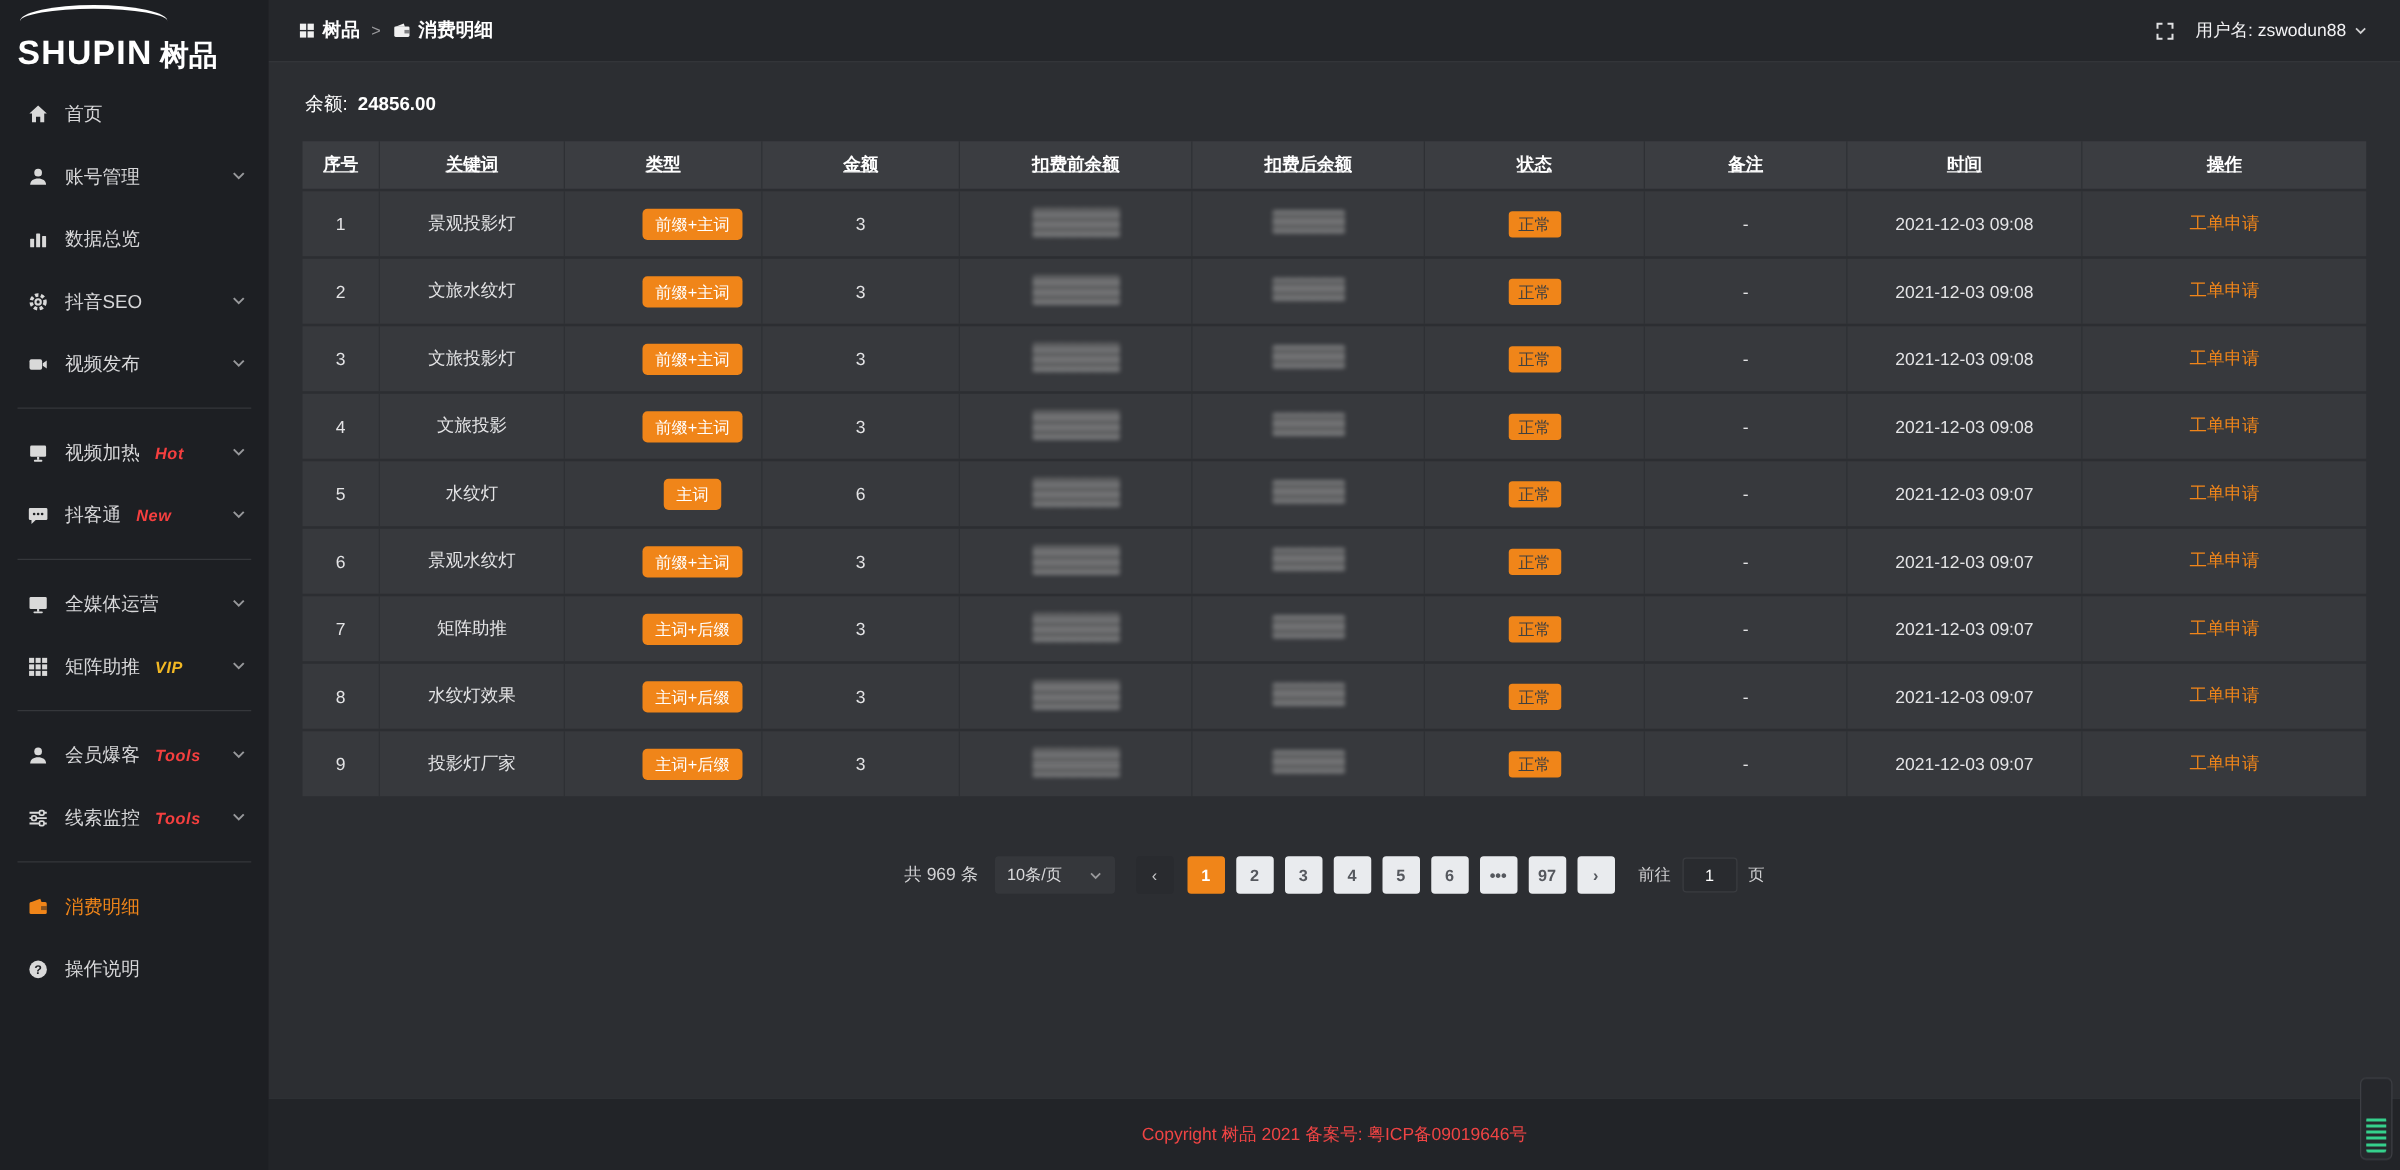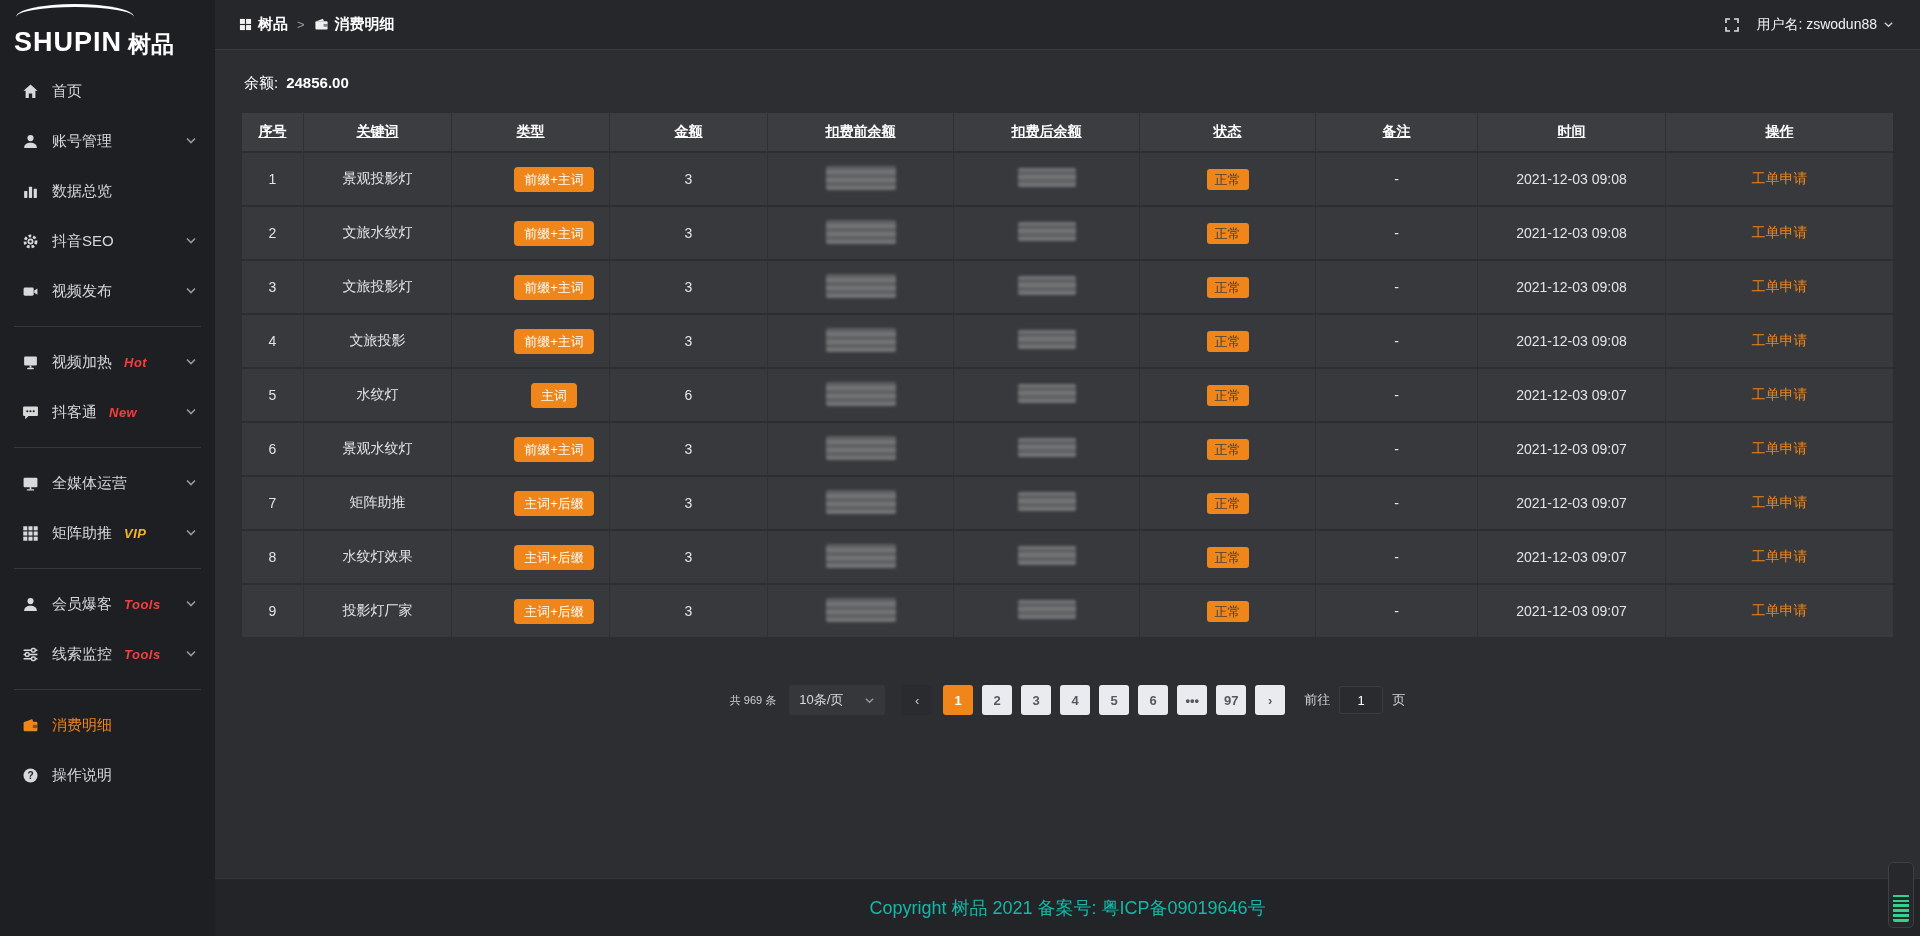--- a/index.html
+++ b/index.html
@@ -58,31 +58,31 @@
   .type-badge{display:inline-block;background:var(--accent);color:#fff;font-size:13px;padding:6px 10px;border-radius:4px;line-height:1;margin-left:47px;}
   .status-badge{display:inline-block;background:var(--accent);color:#404040;font-size:13px;padding:4px 8px;border-radius:3px;line-height:1;}
   .redacted{display:inline-block;border-radius:2px;opacity:.55;filter:blur(1.6px);
     background-image:repeating-linear-gradient(0deg,#a8a8a8 0 4px,#7e7e7e 4px 8px),repeating-linear-gradient(90deg,rgba(255,255,255,.35) 0 5px,rgba(0,0,0,.25) 5px 10px);}
   .redacted.r1{width:70px;height:24px;}
   .redacted.r2{width:58px;height:19px;}
   .action-link{color:var(--accent);cursor:pointer;font-size:14px;text-decoration:none;}
 
   
   .pagination{margin-top:46px;display:flex;align-items:center;justify-content:center;gap:9px;font-size:13px;color:#d2d2d4;}
-  .pg-total{margin-right:4px;font-size:11px;}
+  .pg-total{margin-right:4px;font-size:14px;}
   .page-size{background:#35373b;height:30px;min-width:96px;border-radius:3px;display:flex;align-items:center;justify-content:space-between;padding:0 10px;gap:10px;color:#dadadc;cursor:pointer;margin-right:8px;}
   .pg-btn{height:30px;min-width:30px;border:none;border-radius:3px;font-size:13px;cursor:pointer;font-family:inherit;}
   .pg-btn.dark{background:#292b2f;color:#c6c6c8;margin-right:2px;}
   .pg-btn.light{background:#e9ebee;color:#55585e;font-weight:700;}
   .pg-btn.page.active{background:var(--accent);color:#fff;}
   .goto-label{margin-left:10px;}
   .goto-input{width:44px;height:28px;background:#292b2f;border:1px solid #3a3c40;border-radius:3px;color:#fff;text-align:center;font-size:13px;font-family:inherit;}
 
   
-  .footer{height:58px;background:var(--footer-bg);border-top:1px solid #323438;display:flex;align-items:center;justify-content:center;font-size:18px;color:#14b8a6;}
+  .footer{height:58px;background:var(--footer-bg);border-top:1px solid #323438;display:flex;align-items:center;justify-content:center;font-size:14px;color:#ef4444;}
 
   
   .floating-widget{position:fixed;right:6px;bottom:8px;width:26px;height:66px;background:#26282c;border:1px solid #3d3f44;border-radius:5px;cursor:pointer;}
   .floating-widget::after{content:"";position:absolute;left:4px;right:4px;bottom:5px;height:28px;
     background:repeating-linear-gradient(0deg,#35d08c 0 2.5px,transparent 2.5px 5px);border-radius:2px;}
 
   svg{display:block;}
 </style>
 </head>
 <body>

